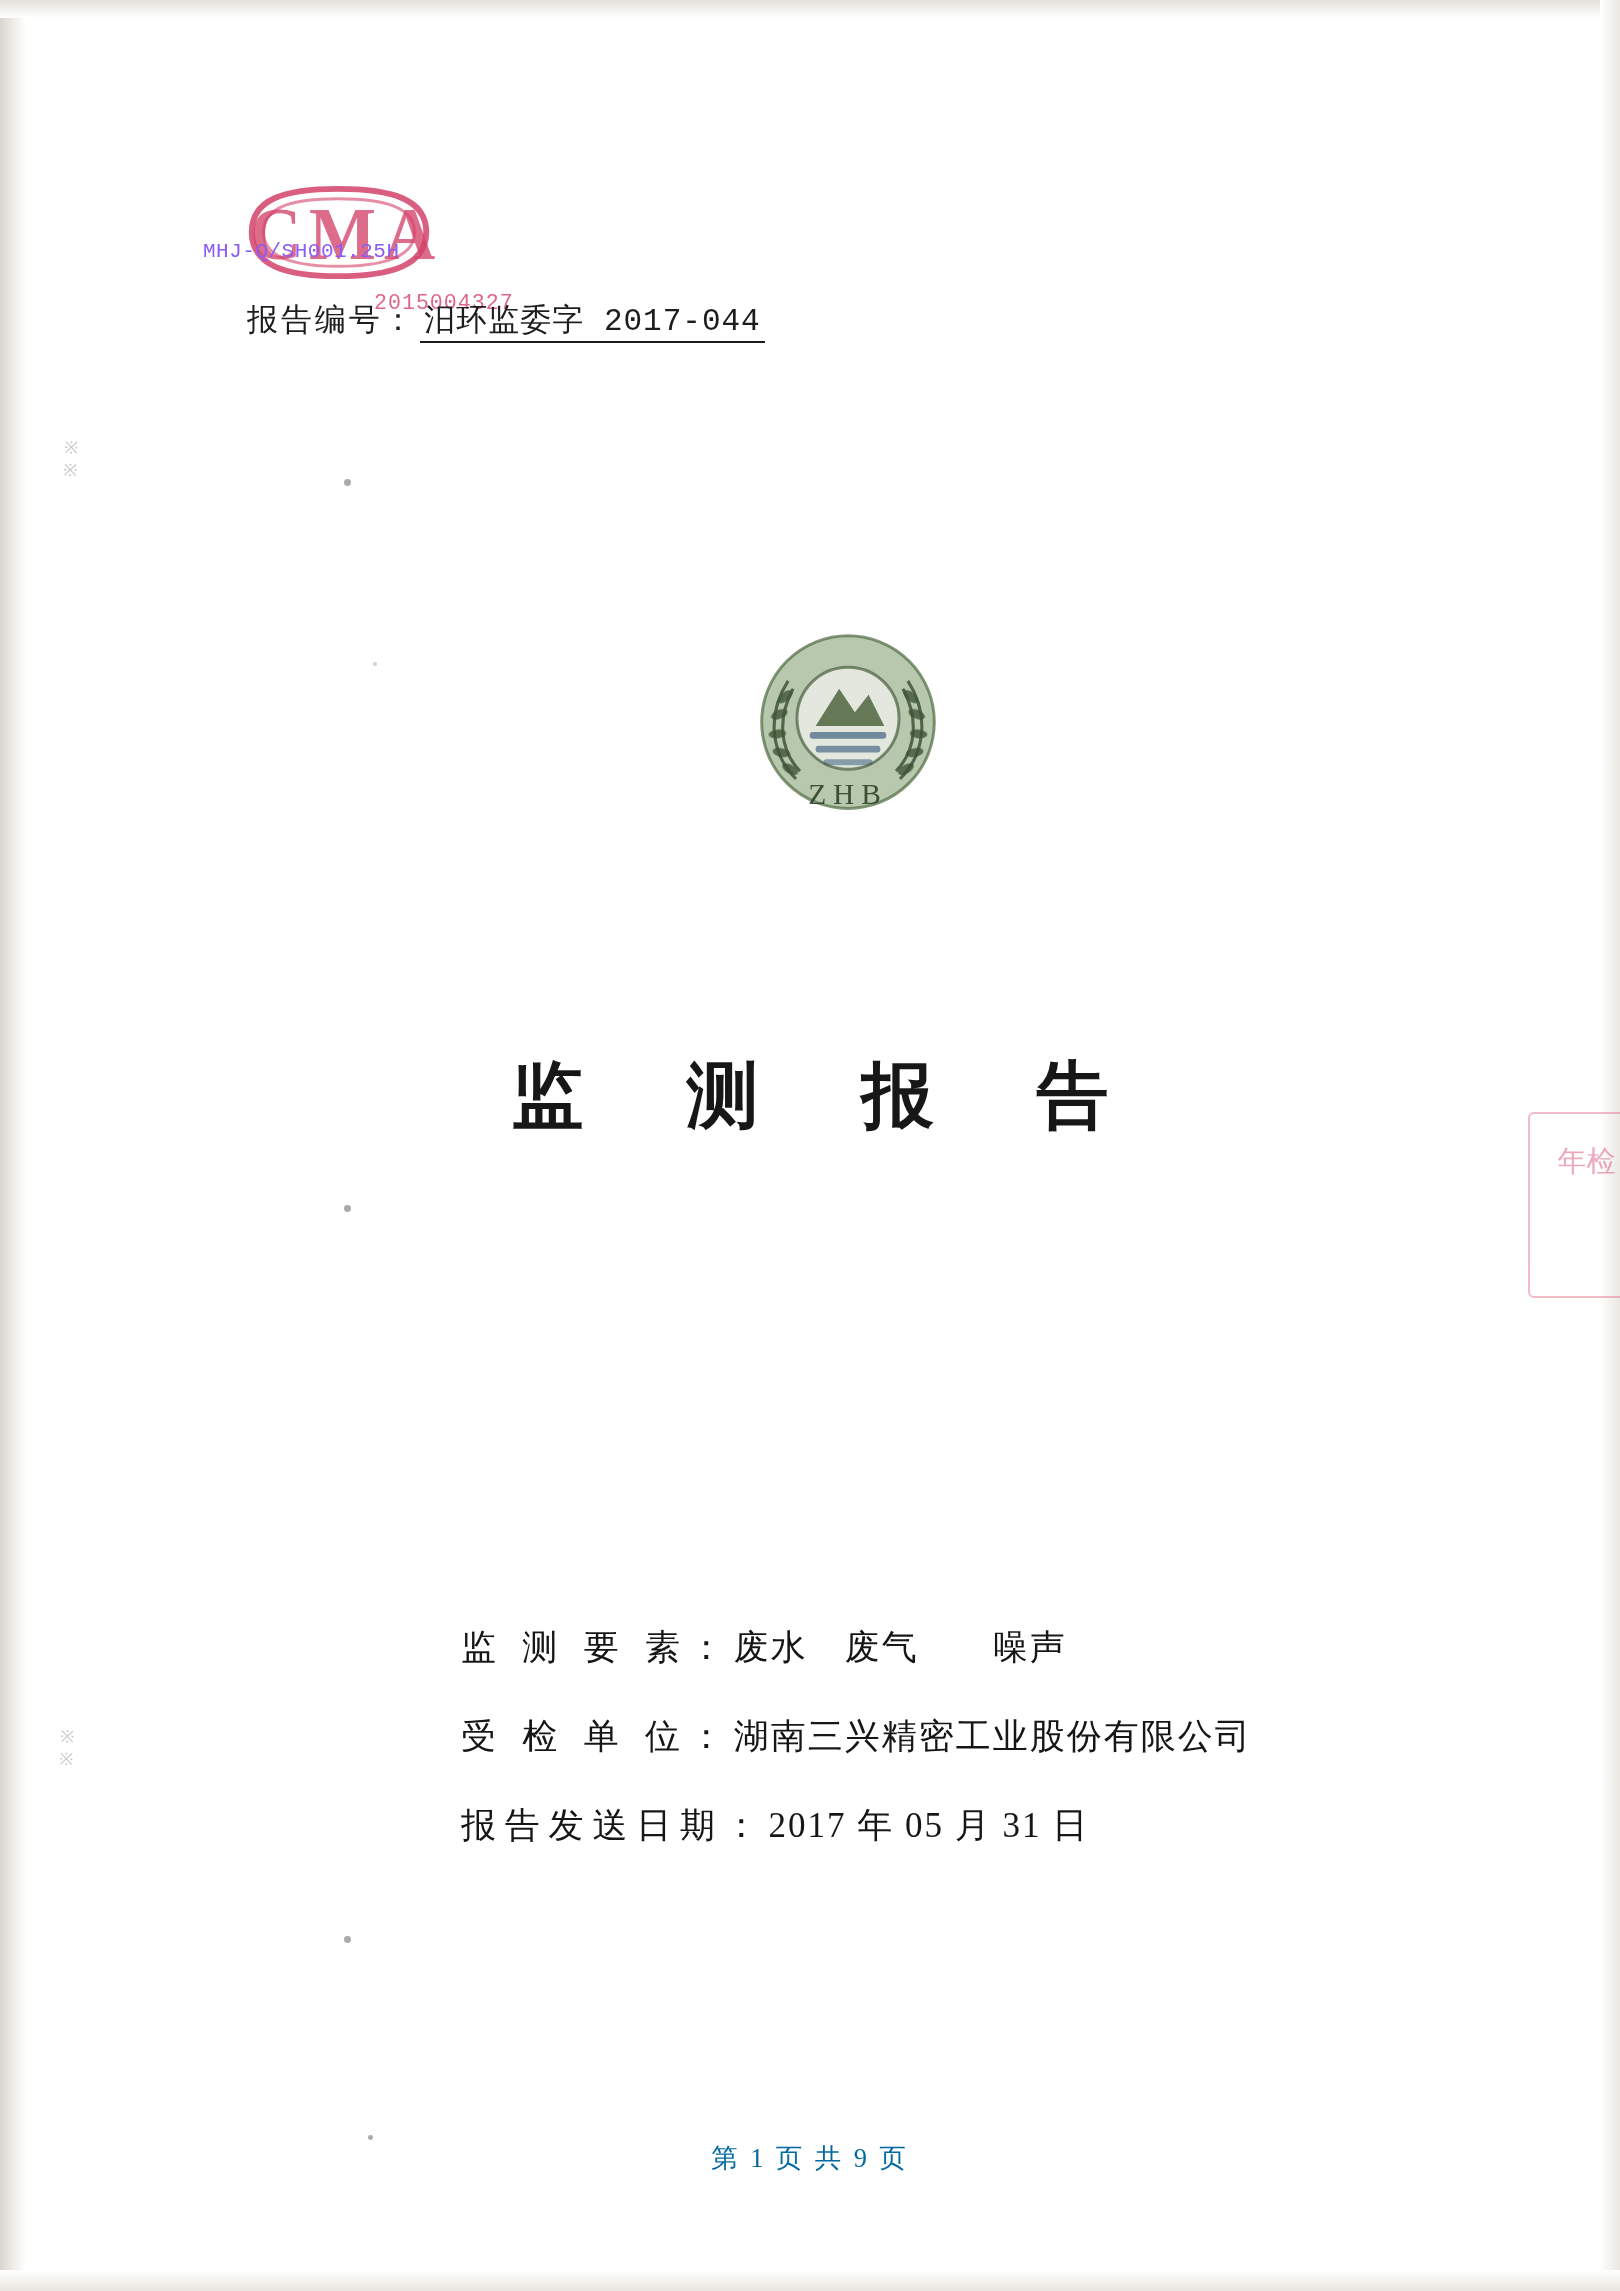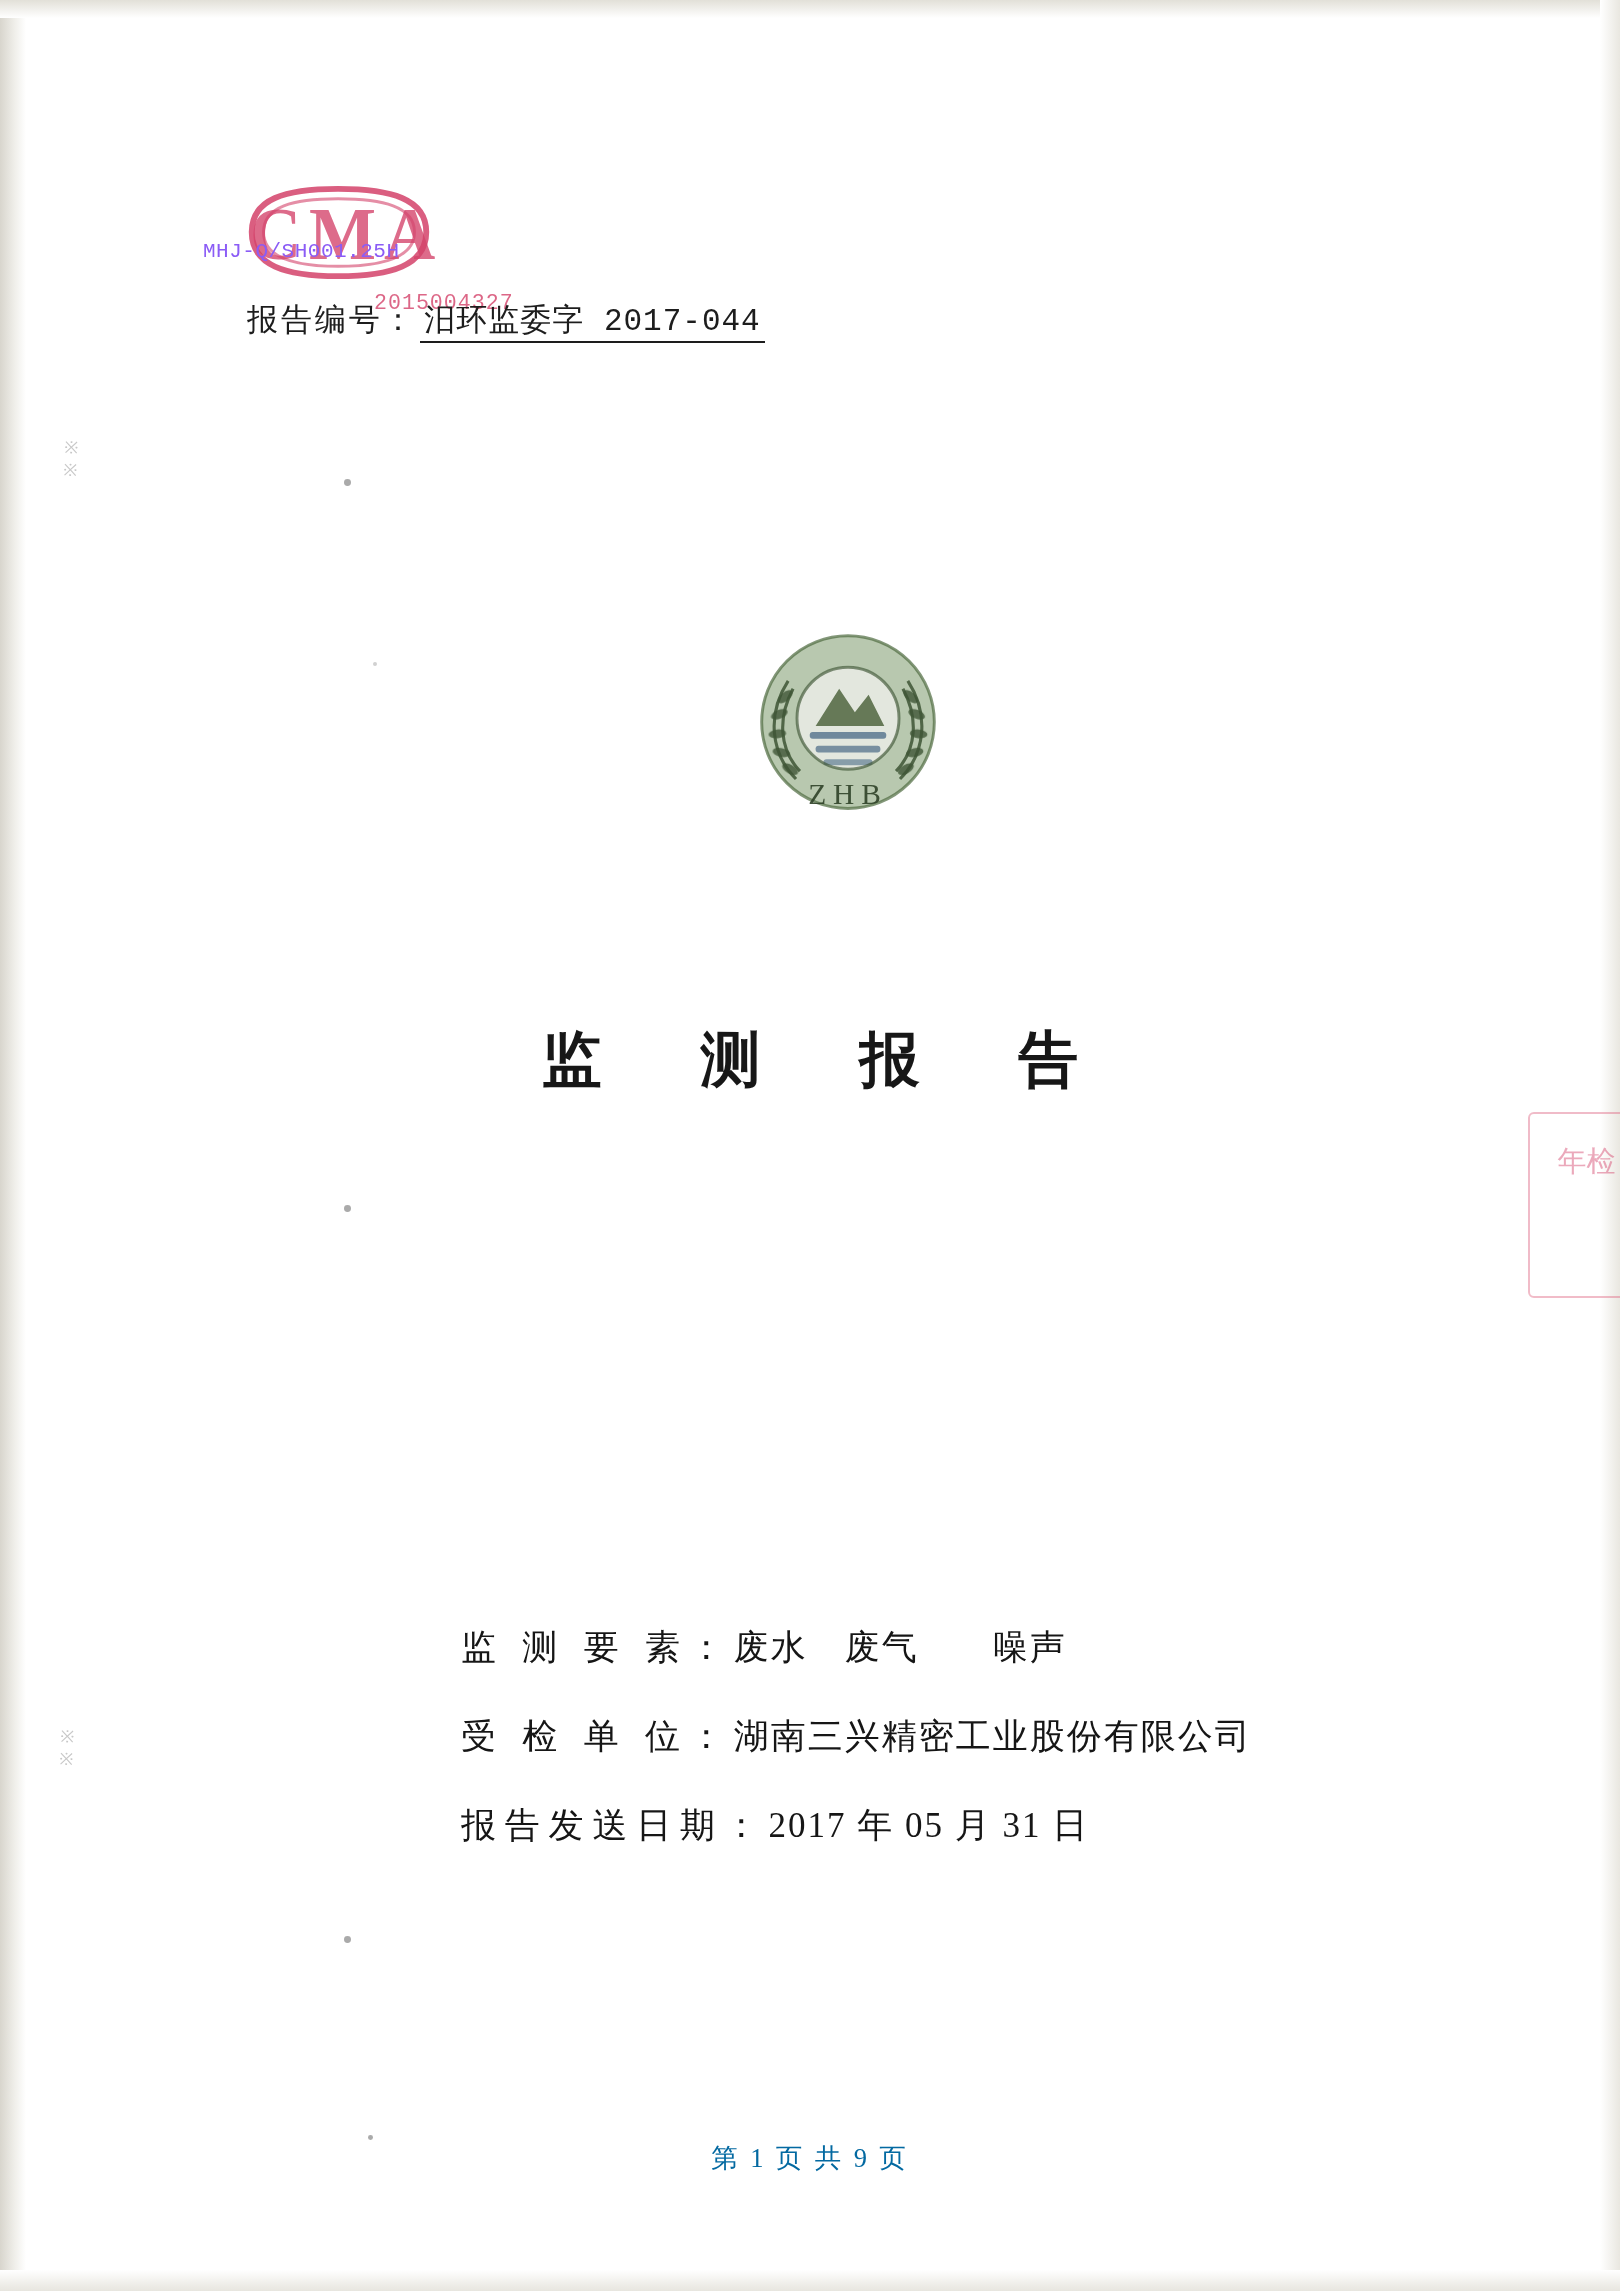--- a/index.html
+++ b/index.html
@@ -119,25 +119,25 @@
     left: 745px;
     top: 624px;
     width: 206px;
     height: 206px;
   }
 
   
   .main-title {
     position: absolute;
     left: 0;
-    top: 1020px;
+    top: 1048px;
     width: 100%;
     text-align: center;
     font-family: "DejaVu Serif", serif;
-    font-size: 60px;
+    font-size: 72px;
     font-weight: 700;
     letter-spacing: 39px;
     color: #171717;
     text-indent: 39px;
   }
 
   
   .info-block {
     position: absolute;
     left: 461px;

